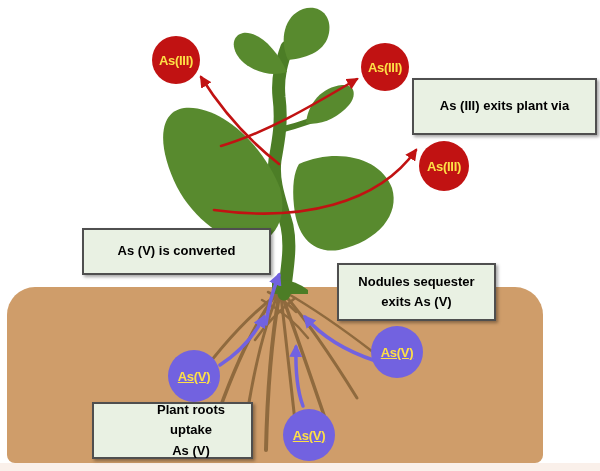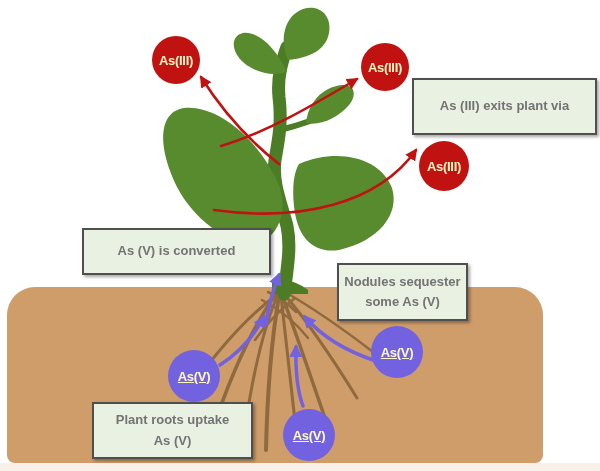--- a/index.html
+++ b/index.html
@@ -10,29 +10,29 @@
   .soil{
     position:absolute;left:7px;top:287px;width:536px;height:176px;
     background:#cf9d6a;border-radius:28px 28px 8px 8px;
   }
   .ground-strip{
     position:absolute;left:0;top:463px;width:600px;height:8px;background:#faf0ea;
   }
   svg.art{position:absolute;left:0;top:0;}
   .badge{
     position:absolute;border-radius:50%;display:flex;align-items:center;justify-content:center;
-    color:#fef9c3;font-weight:bold;font-size:13px;letter-spacing:-0.3px;text-align:center;
+    color:#fde047;font-weight:bold;font-size:13px;letter-spacing:-0.3px;text-align:center;
   }
   .badge-red{background:#c11212;width:48px;height:48px;}
   .badge-purple{background:#7262e0;width:52px;height:52px;text-decoration:underline;}
   .callout{
     position:absolute;background:#e9f1e3;border:2px solid #4f4f4f;
     box-shadow:2px 2px 3px rgba(0,0,0,0.35);
     display:flex;flex-direction:column;align-items:center;justify-content:center;
-    font-weight:bold;font-size:13px;line-height:1.55;color:#737373;text-align:center;
+    font-weight:bold;font-size:13px;line-height:1.55;color:#000000;text-align:center;
     box-sizing:border-box;padding:2px 4px;
   }
 </style>
 </head>
 <body>
 
 <div id="stage">
 
   <div class="soil"></div>
   <div class="ground-strip"></div>
@@ -99,23 +99,23 @@
   <div class="badge badge-purple" style="left:283px;top:409px;">As(V)</div>
 
   <div class="callout" style="left:412px;top:78px;width:185px;height:57px;">
     <span>As (III) exits plant via</span>
   </div>
 
   <div class="callout" style="left:82px;top:228px;width:189px;height:47px;">
     <span>As (V) is converted</span>
   </div>
 
-  <div class="callout" style="left:337px;top:263px;width:131px;height:58px;">
+  <div class="callout" style="left:337px;top:263px;width:159px;height:58px;">
     <span>Nodules sequester</span>
-    <span>some As (V)</span>
+    <span>exits As (V)</span>
   </div>
 
-  <div class="callout" style="left:92px;top:402px;width:161px;height:57px;">
+  <div class="callout" style="left:92px;top:402px;width:161px;height:57px;padding-left:41px;">
     <span>Plant roots uptake</span>
     <span>As (V)</span>
   </div>
 
 </div>
 
 </body></html>

